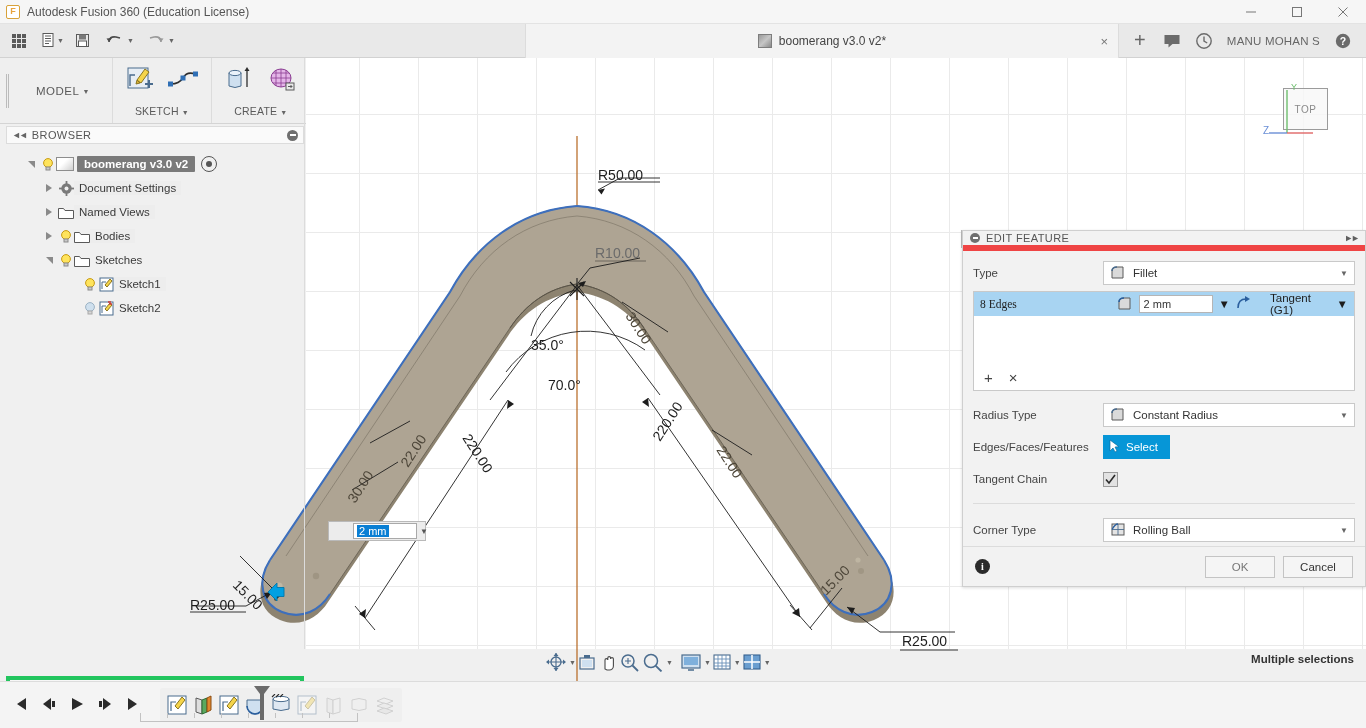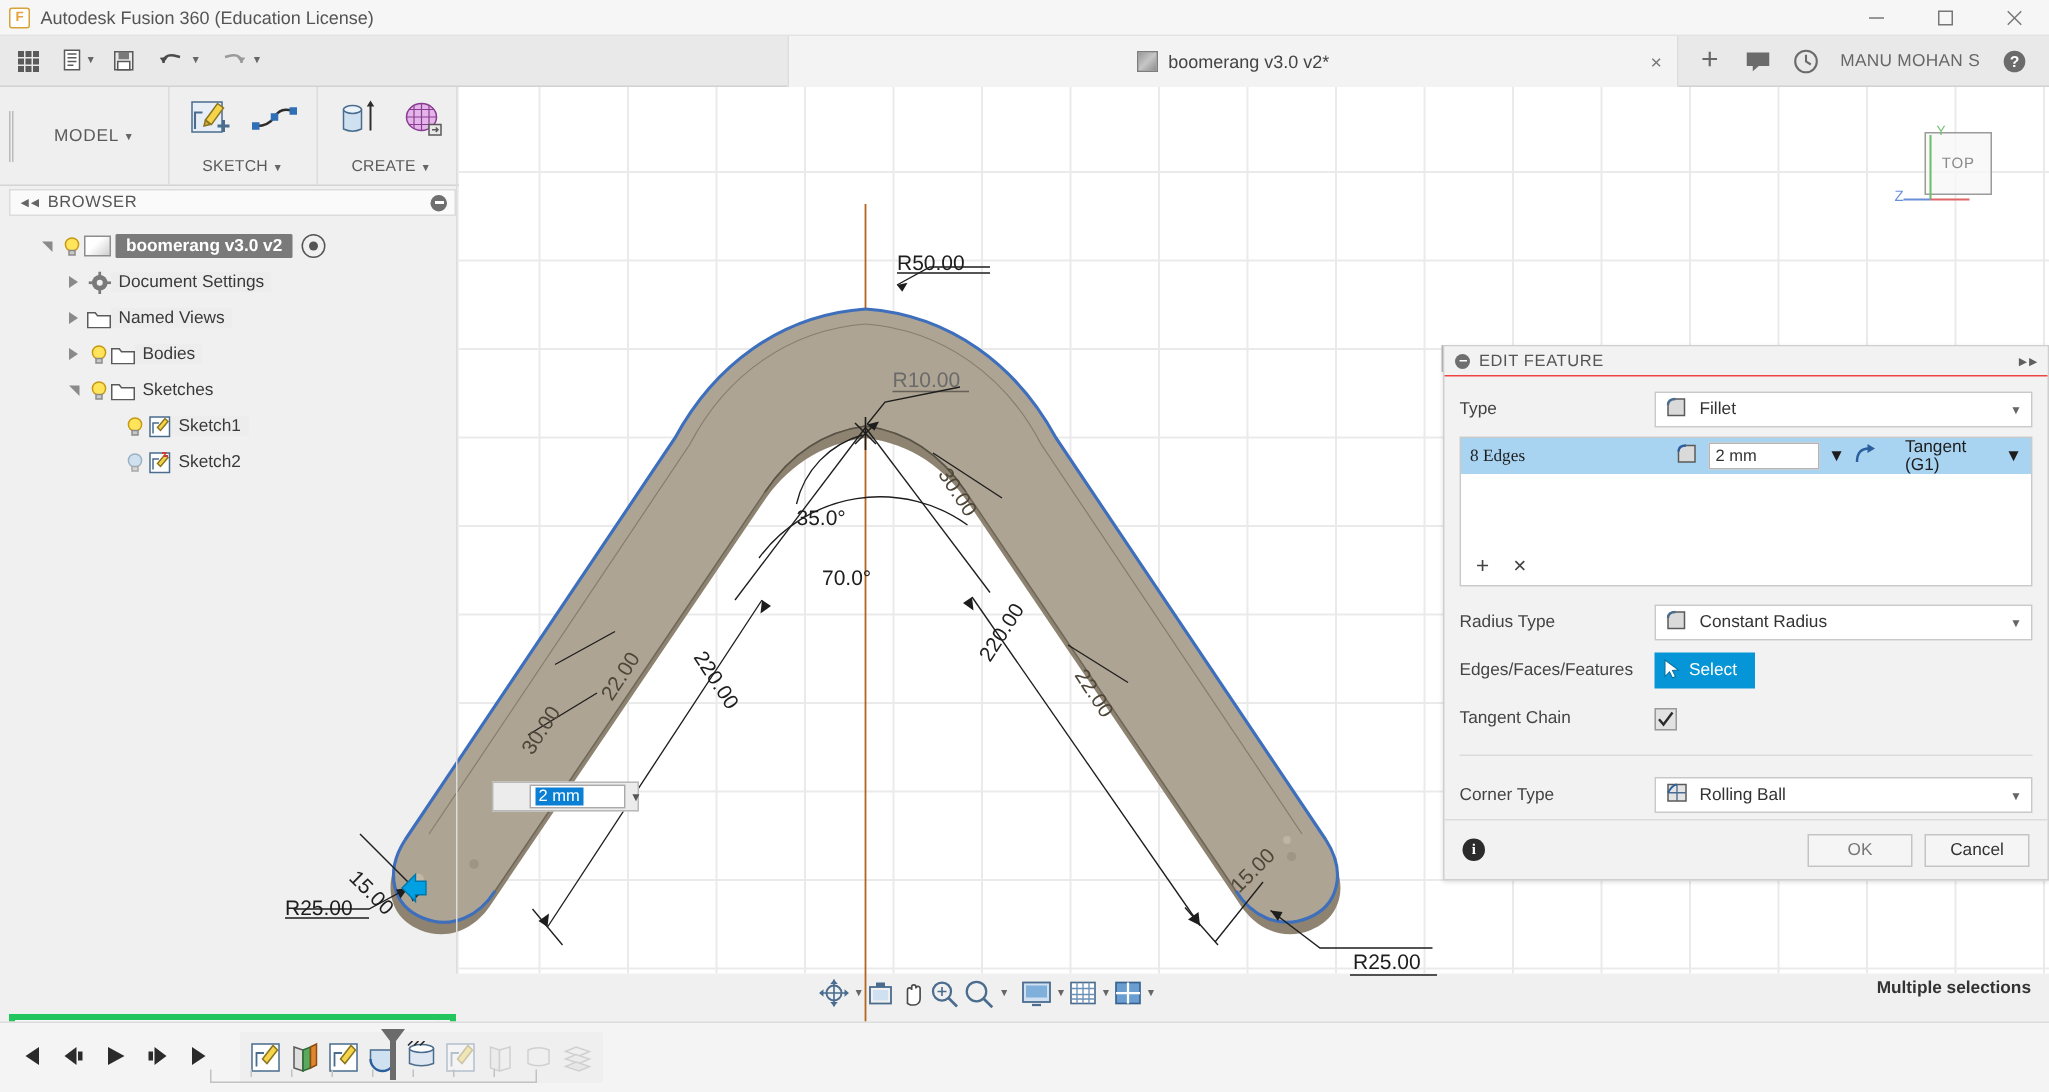--- a/index.html
+++ b/index.html
@@ -148,21 +148,21 @@
   }
 
   
   .efp {
     position:absolute; left:962px; top:230px; width:404px; height:357px;
     background:#f2f2f2; border:1px solid #cfcfcf;
     box-shadow:0 1px 3px rgba(0,0,0,.14);
   }
   .efp-hdr {
     height:20px; display:flex; align-items:center; gap:6px; padding:0 7px;
-    background:#f2f2f2; border-bottom:1px solid #ef4444;
+    background:#f2f2f2; border-bottom:6px solid #ef4444;
   }
   .efp-hdr .mdot { width:10px;height:10px;border-radius:50%;background:#6f6f6f;display:flex;align-items:center;justify-content:center;}
   .efp-hdr .mdot::after{content:'';width:5px;height:1.5px;background:#fff;}
   .efp-hdr .ht { font-size:11px; color:#555; letter-spacing:.4px; }
   .efp-hdr .expand { margin-left:auto; font-size:9px; color:#5f5f5f; letter-spacing:-2px; }
 
   .efp-body { padding:8px 10px 0 10px; }
   .row { display:flex; align-items:center; min-height:28px; margin-bottom:4px; }
   .row .lbl { width:130px; font-size:11.5px; color:#444; }
   .ctl {

